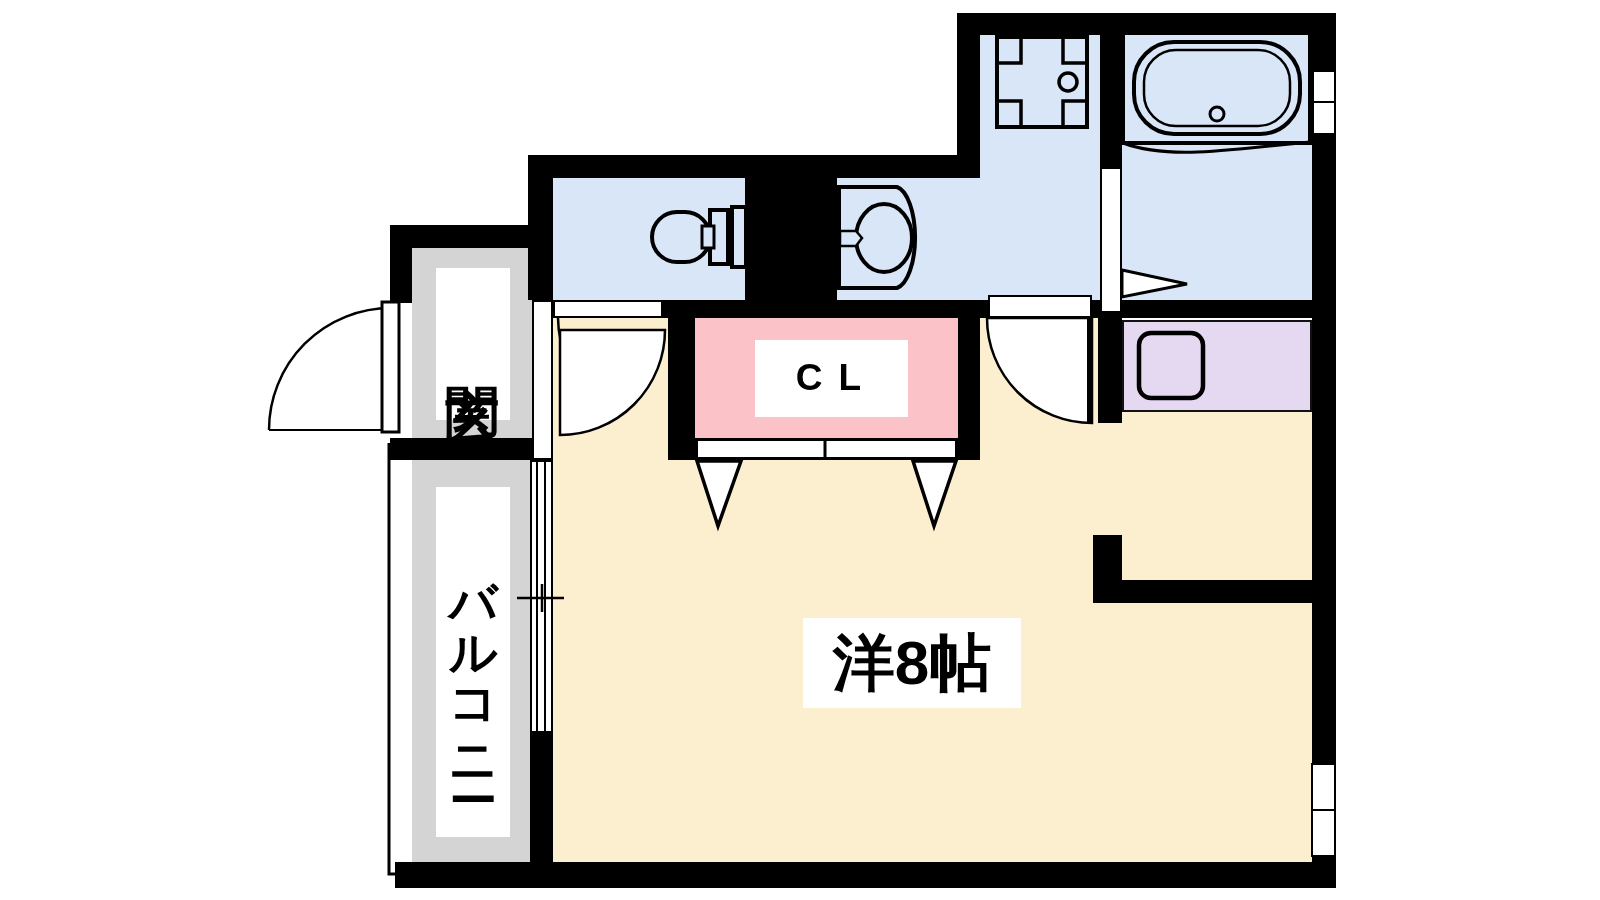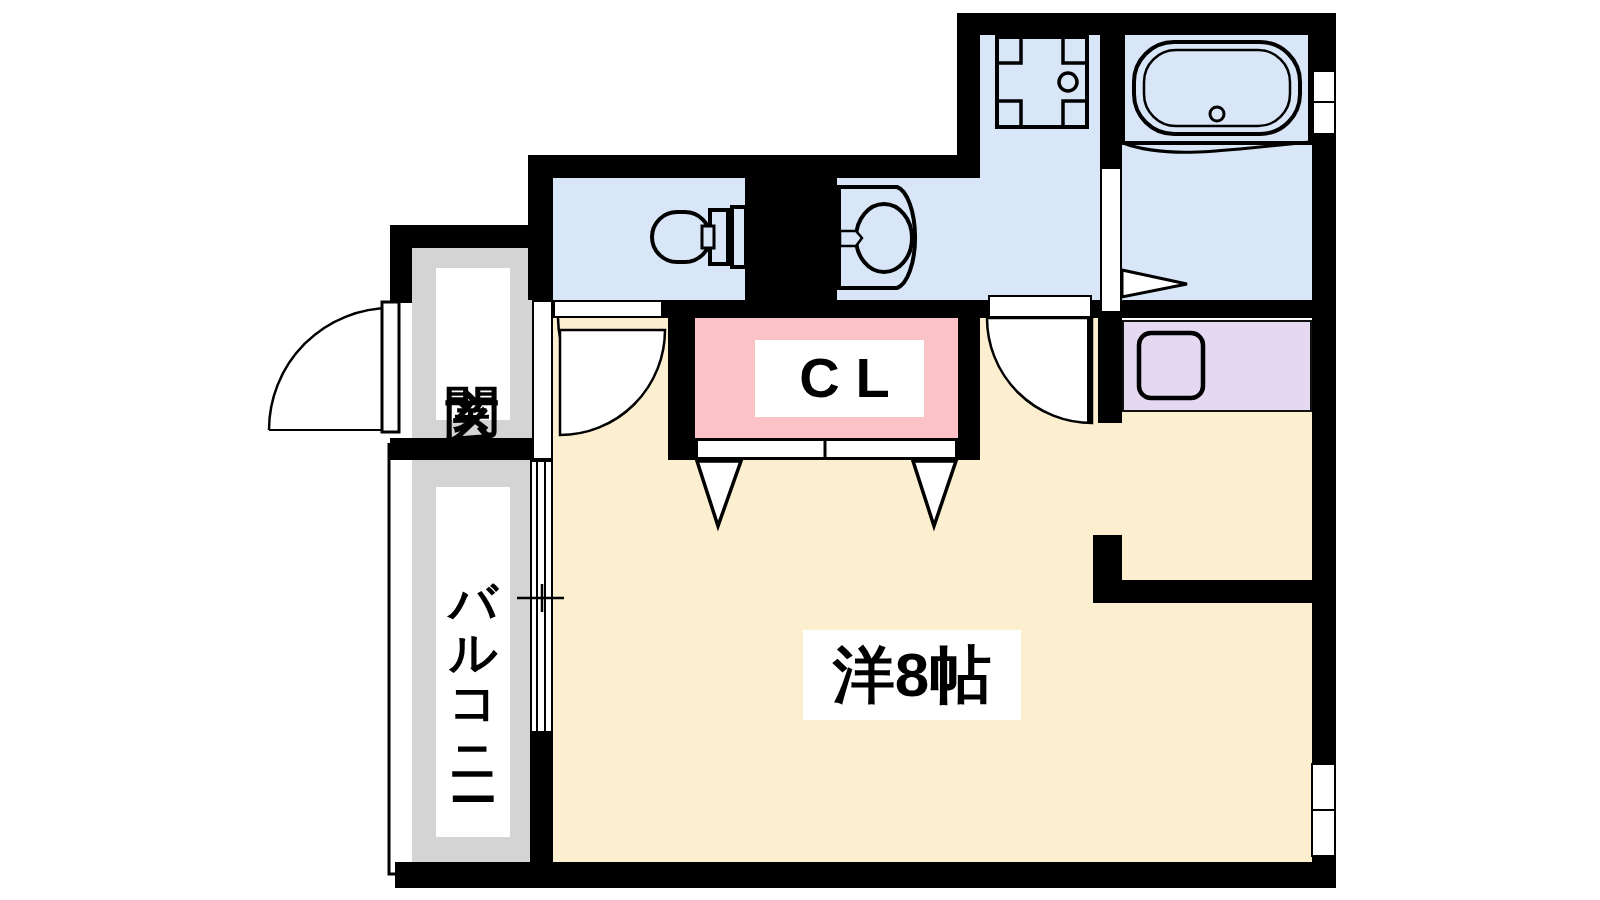--- a/index.html
+++ b/index.html
@@ -146,16 +146,16 @@
       <path d="M1123,143 C1160,157 1210,152 1250,148 C1280,145 1300,143 1310,142" fill="none" stroke="#000" stroke-width="3"></path>
     </g>
 
     <g>
       <rect x="1139" y="333" width="64" height="65" rx="12" fill="none" stroke="#000" stroke-width="4.5"></rect>
     </g>
   </svg>
 
   <div class="lbl vert" style="left:436px;top:268px;width:74px;height:152px;font-size:54px;">玄関</div>
   <div class="lbl vert" style="left:436px;top:487px;width:74px;height:350px;font-size:48px;">バルコニー</div>
-  <div class="lbl" style="left:755px;top:340px;width:143px;height:77px;font-size:56px;letter-spacing:16px;padding-left:26px;">CL</div>
-  <div class="lbl" style="left:803px;top:618px;width:218px;height:90px;font-size:62px;margin-top:12px;">洋8帖</div>
+  <div class="lbl" style="left:755px;top:340px;width:143px;height:77px;font-size:37px;letter-spacing:16px;padding-left:10px;">CL</div>
+  <div class="lbl" style="left:803px;top:618px;width:218px;height:90px;font-size:62px;">洋8帖</div>
 
 </div>
 
 </body></html>

